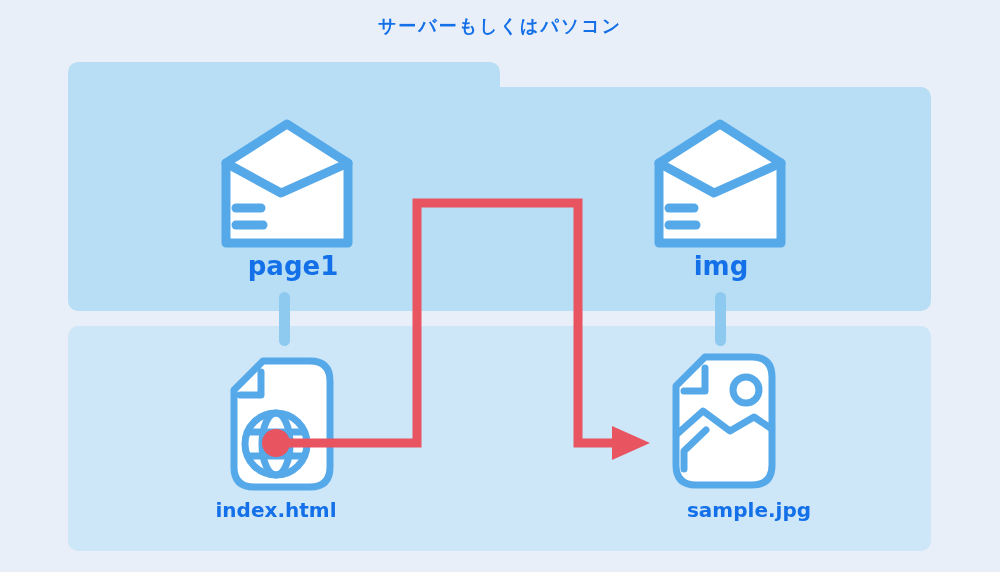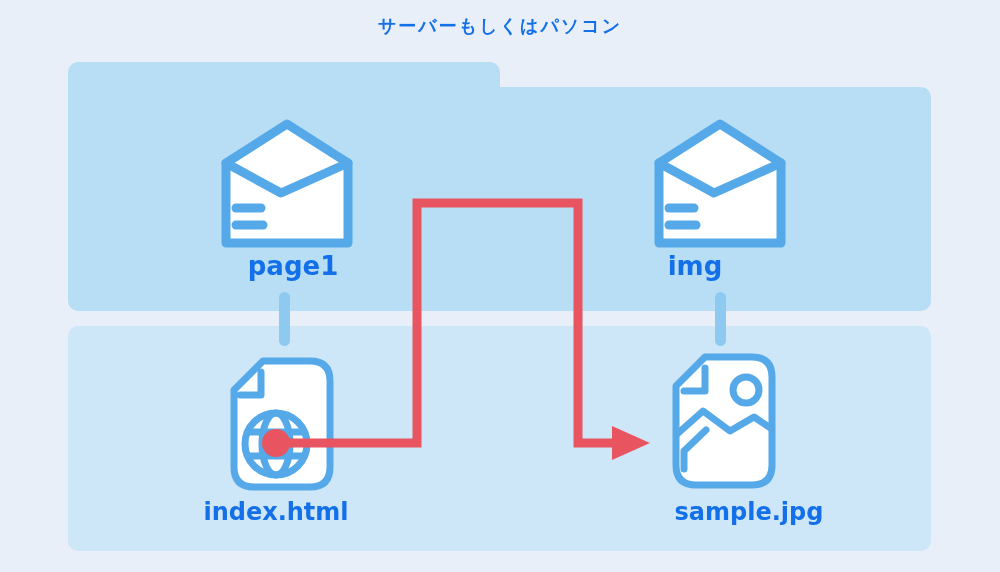--- a/index.html
+++ b/index.html
@@ -19,22 +19,22 @@
   #doc-index      { left:230px; top:357px; }
   #doc-sample     { left:672px; top:353px; }
 
   .connector { position:absolute; width:11px; height:54px; background:#8ec9f0; border-radius:6px; }
   #connector-page1 { left:279px; top:292px; }
   #connector-img   { left:715px; top:292px; }
 
   .label { position:absolute; transform:translateX(-50%); color:#1470e8; font-weight:700; white-space:nowrap; }
   .folder-label { top:251px; font-size:26px; }
   #label-page1 { left:293px; }
-  #label-img   { left:695px; }
-  .file-label { top:498px; font-size:24px; }
+  #label-img   { left:721px; }
+  .file-label { top:498px; font-size:20px; }
   #label-index  { left:276px; }
   #label-sample { left:749px; }
 
   .title {
     position:absolute; left:500px; top:14px; transform:translateX(-50%);
     color:#1470e8; font-size:18px; font-weight:700; letter-spacing:2px; white-space:nowrap;
   }
   .arrow-overlay { position:absolute; left:0; top:0; pointer-events:none; }
 </style>
 </head>

